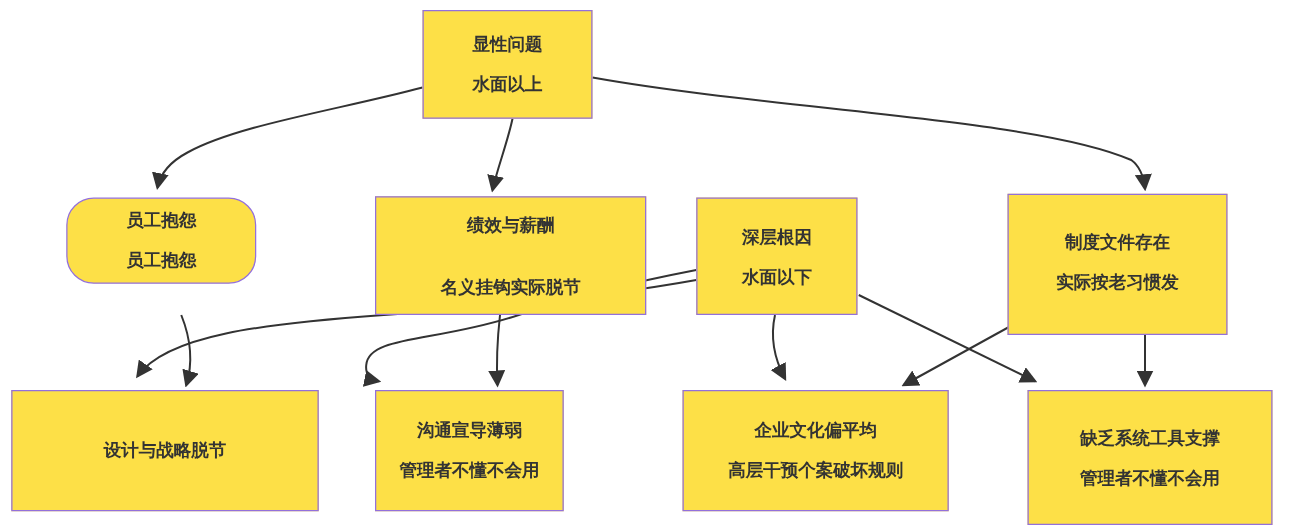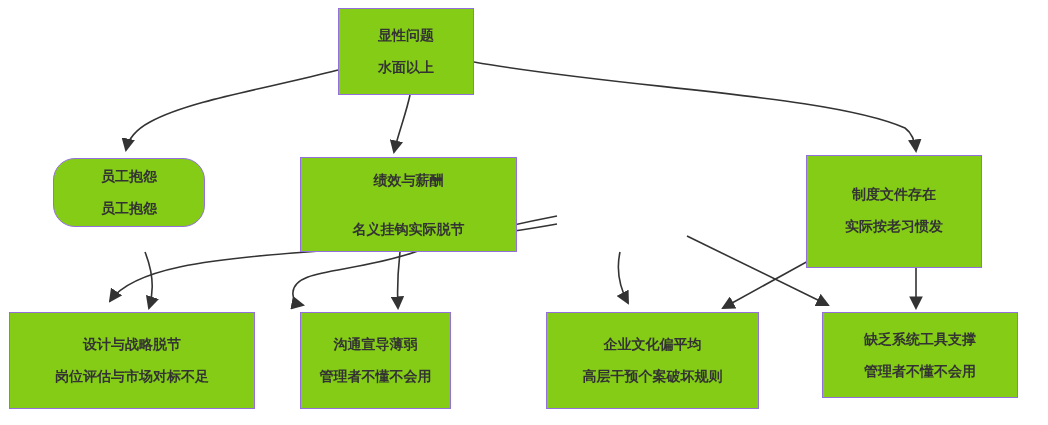--- a/index.html
+++ b/index.html
@@ -5,21 +5,21 @@
   html,body{margin:0;padding:0;background:#ffffff;}
   #canvas{
     position:relative;width:1048px;height:425px;background:#ffffff;overflow:hidden;
     font-family:"Liberation Sans","DejaVu Sans",sans-serif;
   }
   #edges{position:absolute;left:0;top:0;width:1048px;height:425px;}
   .node{
     position:absolute;box-sizing:border-box;
     display:flex;flex-direction:column;align-items:center;justify-content:center;
     gap:15px;text-align:center;
-    background:#84cc16;border:1px solid #9370DB;
+    background:#fde047;border:1px solid #9370DB;
     color:#333333;font-size:14px;font-weight:600;line-height:1.2;
   }
   .node span{display:block;white-space:nowrap;}
   path.edge{fill:none;stroke:#333333;stroke-width:1.6px;}
 </style>
 </head>
 <body>
 
 <div id="canvas">
   <svg id="edges" viewBox="0 0 1048 425" xmlns="http://www.w3.org/2000/svg">
@@ -46,33 +46,36 @@
       <span>水面以上</span>
     </div>
     <div class="node" style="left: 53px; top: 158px; width: 152px; height: 69px; border-radius: 22px;">
       <span>员工抱怨</span>
       <span>员工抱怨</span>
     </div>
     <div class="node" style="left: 300px; top: 157px; width: 217px; height: 95px; gap: 32px;">
       <span>绩效与薪酬</span>
       <span>名义挂钩实际脱节</span>
     </div>
+    <div class="node" style="left: 557px; top: 158px; width: 129px; height: 94px;">
+      <span>深层根因</span>
+      <span>水面以下</span>
+    </div>
     <div class="node" style="left: 806px; top: 155px; width: 176px; height: 113px; font-family: Liberation Mono, monospace;">
       <span>制度文件存在</span>
       <span>实际按老习惯发</span>
     </div>
     <div class="node" style="left: 9px; top: 312px; width: 246px; height: 97px;">
       <span>设计与战略脱节</span>
-      <span>岗位评估与市场对标不足</span>
     </div>
     <div class="node" style="left: 300px; top: 312px; width: 151px; height: 97px;">
       <span>沟通宣导薄弱</span>
       <span>管理者不懂不会用</span>
     </div>
     <div class="node" style="left: 546px; top: 312px; width: 213px; height: 97px;">
       <span>企业文化偏平均</span>
       <span>高层干预个案破坏规则</span>
     </div>
-    <div class="node" style="left: 822px; top: 312px; width: 196px; height: 86px;">
+    <div class="node" style="left: 822px; top: 312px; width: 196px; height: 108px;">
       <span>缺乏系统工具支撑</span>
       <span>管理者不懂不会用</span>
     </div>
   </div>
 
 </body></html>

